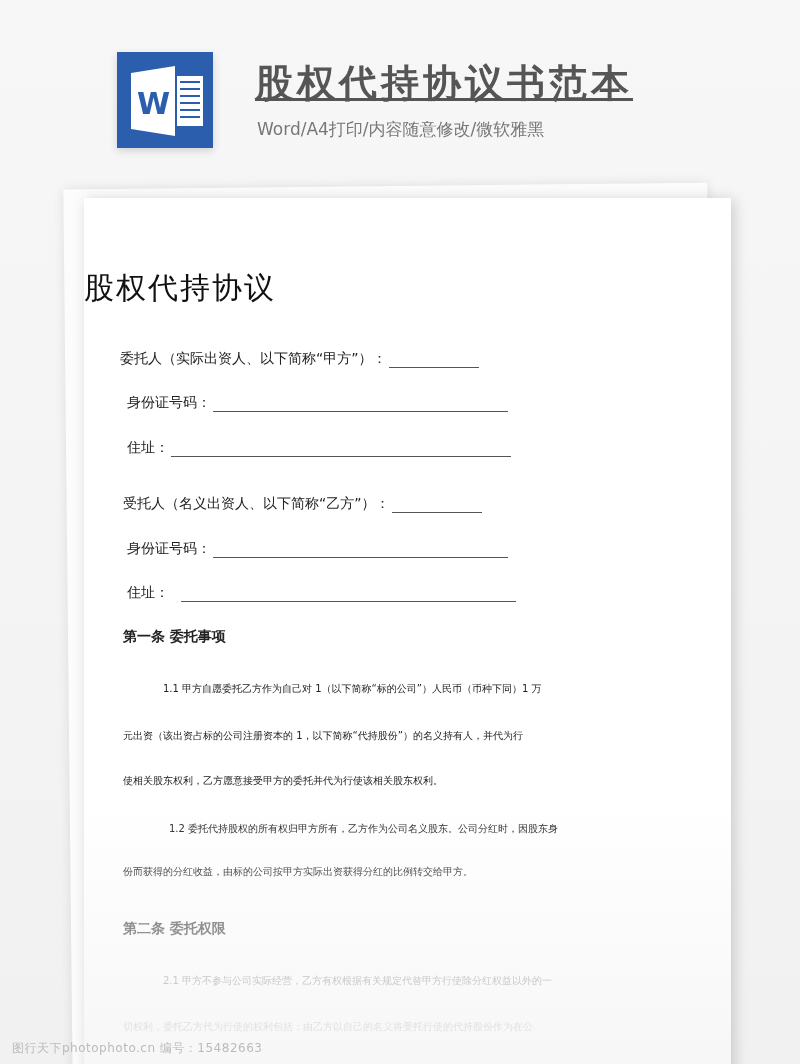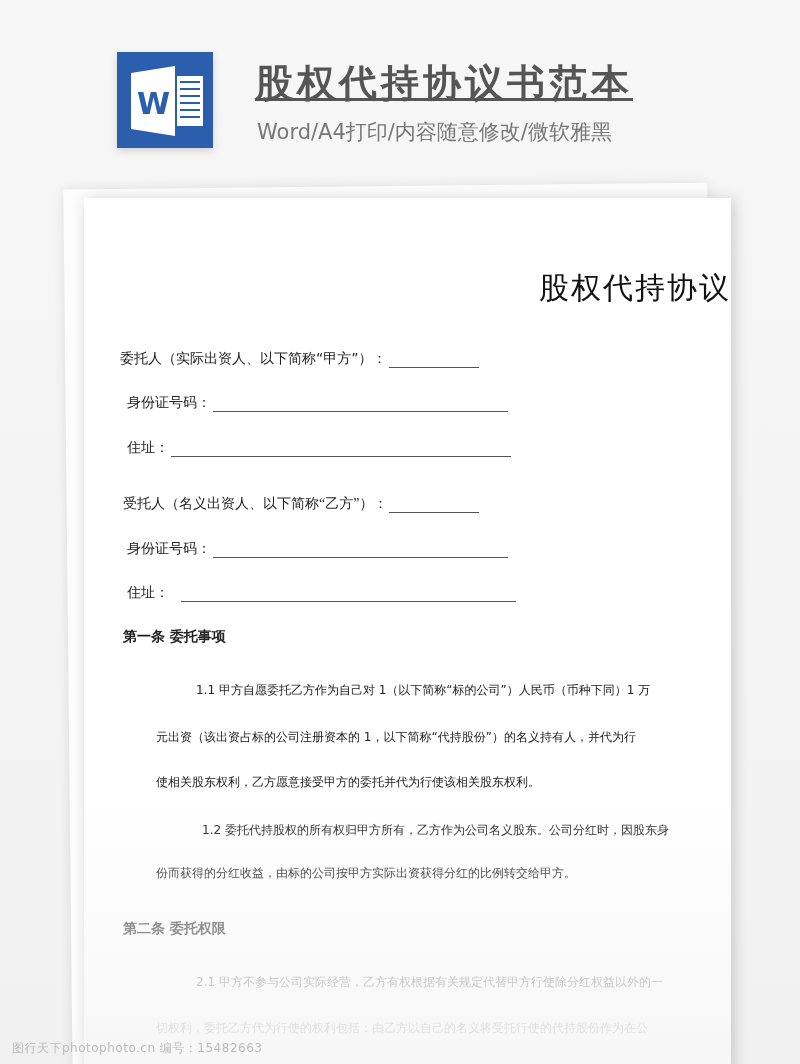--- a/index.html
+++ b/index.html
@@ -25,44 +25,44 @@
     background: #fff;
   }
   .word-icon .lines i {
     display: block; height: 2px; margin: 5px 3px 0 3px; background: #2b5fad;
   }
   .doc-title {
     position: absolute; left: 255px; top: 58px; font-size: 38px; color: #555;
     letter-spacing: 4px; font-weight: bold; text-decoration: underline;
   }
   .doc-subtitle {
-    position: absolute; left: 257px; top: 118px; font-size: 21px; color: #777;
+    position: absolute; left: 257px; top: 118px; font-size: 17px; color: #777;
   }
   .page-back {
     position: absolute; left: 68px; top: 186px; width: 644px; height: 900px;
     background: #fcfcfc; box-shadow: 0 0 12px rgba(0,0,0,0.10);
     transform: rotate(-0.6deg);
   }
   .page-front {
     position: absolute; left: 84px; top: 198px; width: 647px; height: 900px;
     background: #fff; box-shadow: 3px 2px 14px rgba(0,0,0,0.18);
   }
   .page-front::after {
     content: ""; position: absolute; left: 0; top: 600px; width: 100%; height: 300px;
     background: linear-gradient(rgba(255,255,255,0), rgba(244,244,244,0.85));
     pointer-events: none;
   }
   .agreement-title {
-    position: absolute; left: 0; width: 100%; top: 70px; text-align: right;
+    position: absolute; left: 0; width: 100%; top: 70px; text-align: left;
     font-family: "DejaVu Serif", serif; font-size: 30px; color: #111; letter-spacing: 2px;
   }
   .field-row { position: absolute; font-size: 14px; color: #222; display: flex; align-items: flex-end; margin-top: 12px; }
   .field-row .blank { border-bottom: 1px solid #555; height: 14px; margin-left: 2px; }
   .section-heading { position: absolute; left: 39px; font-size: 14px; font-weight: bold; color: #222; }
-  .para-line { position: absolute; font-size: 12px; color: #222; white-space: nowrap; margin-left: 33px; }
+  .para-line { position: absolute; font-size: 10px; color: #222; white-space: nowrap; }
   .watermark {
     position: absolute; left: 12px; top: 1040px; font-size: 12px; color: #bbb; letter-spacing: 0.5px;
   }
 </style>
 </head>
 <body>
 
 <div class="header">
   <div class="word-icon">
     <div class="cover">
@@ -92,21 +92,21 @@
   </div>
   <div class="field-row" style="left:43px; top:184px;">
     <span>身份证号码：</span>
     <span class="blank" style="width:295px;"></span>
   </div>
   <div class="field-row" style="left:43px; top:229px;">
     <span>住址：</span>
     <span class="blank" style="width:340px;"></span>
   </div>
 
-  <div class="field-row" style="left:39px; top:285px;font-family:Liberation Serif, serif;">
+  <div class="field-row" style="left:39px; top:285px;">
     <span>受托人（名义出资人、以下简称“乙方”）：</span>
     <span class="blank" style="width:90px;"></span>
   </div>
   <div class="field-row" style="left:43px; top:330px;">
     <span>身份证号码：</span>
     <span class="blank" style="width:295px;"></span>
   </div>
   <div class="field-row" style="left:43px; top:374px;">
     <span>住址：</span>
     <span class="blank" style="width:335px; margin-left:12px;"></span>

